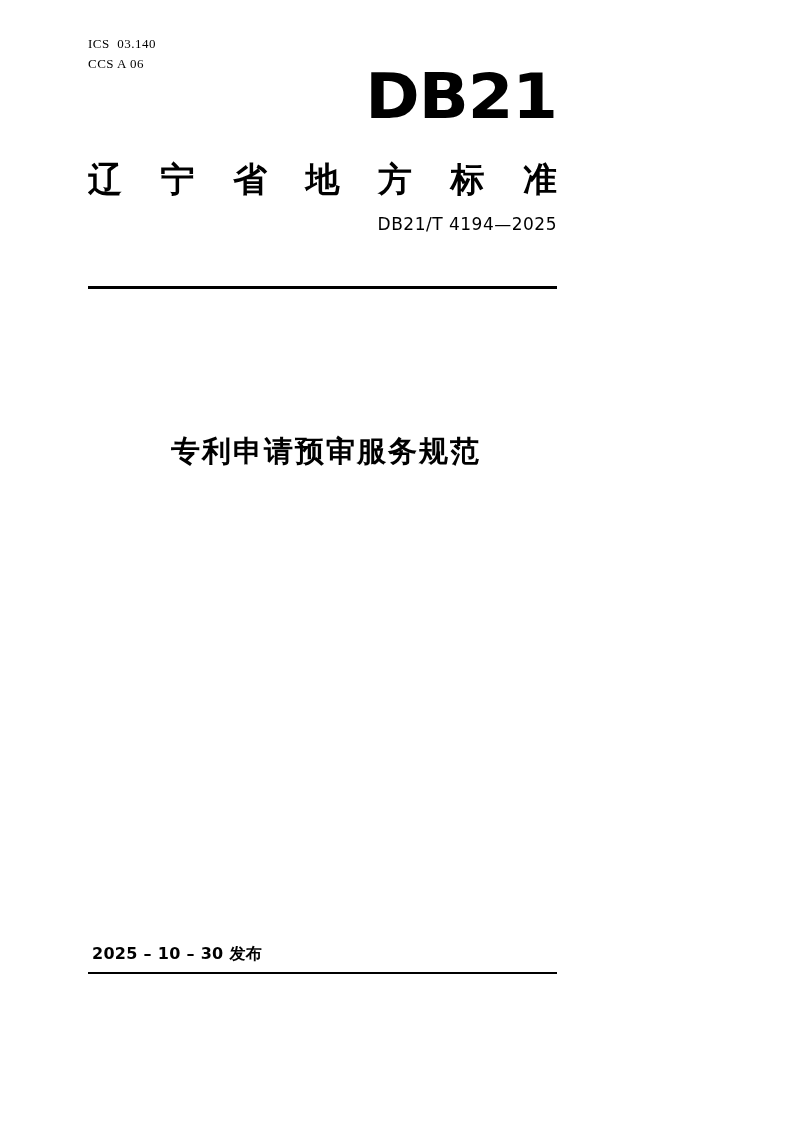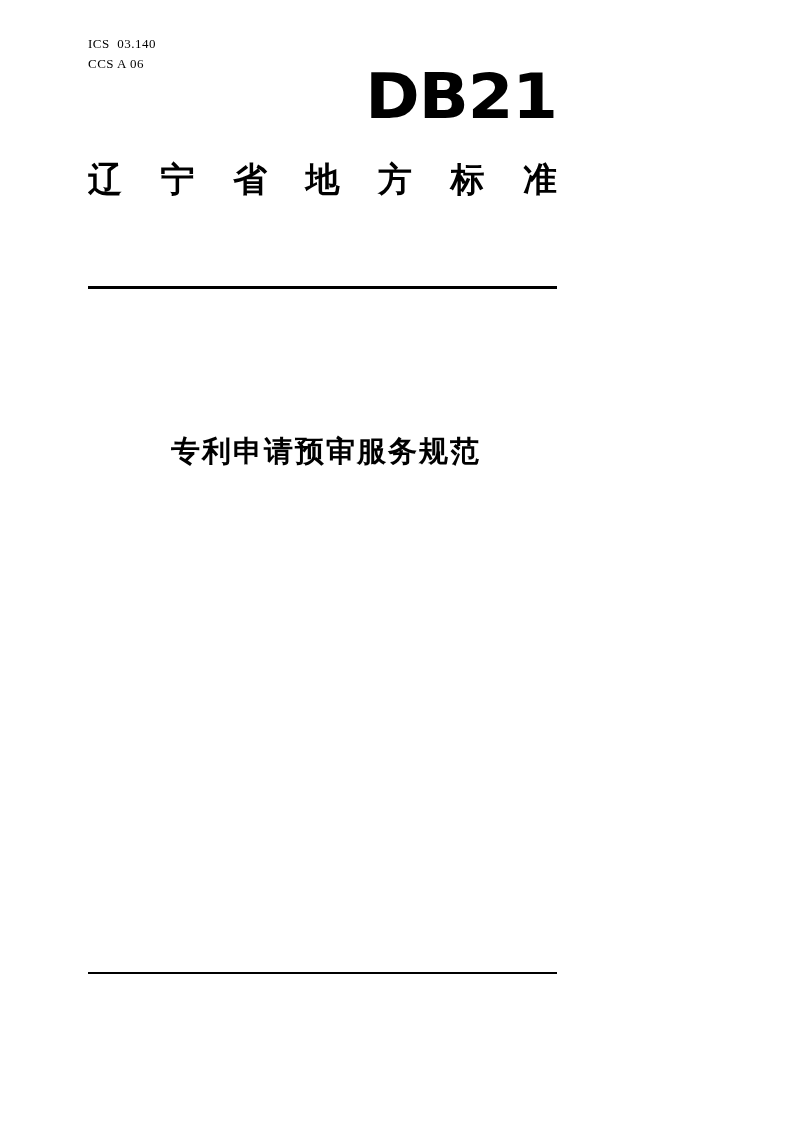--- a/index.html
+++ b/index.html
@@ -159,22 +159,24 @@
 
   <div class="codes">
     <div class="code-line">ICS  03.140</div>
     <div class="code-line">CCS A 06</div>
   </div>
 
   <div class="db-logo">DB21</div>
 
   <div class="std-title">辽 宁 省 地 方 标 准</div>
 
+  <div class="std-number">DB21/T 4194—2025</div>
 
   <div class="rule-top"></div>
 
   <div class="doc-title-cn">专利申请预审服务规范</div>
 
   <div class="rule-bottom"></div>
 
+  <div class="date-issue">2025 – 10 – 30 发布</div>
 
 
 </div>
 
 </body></html>

